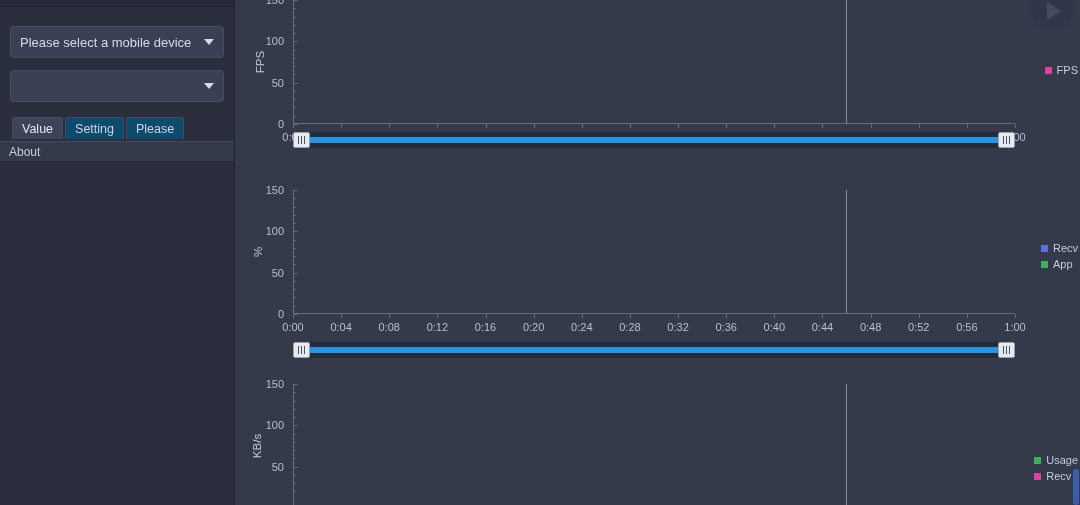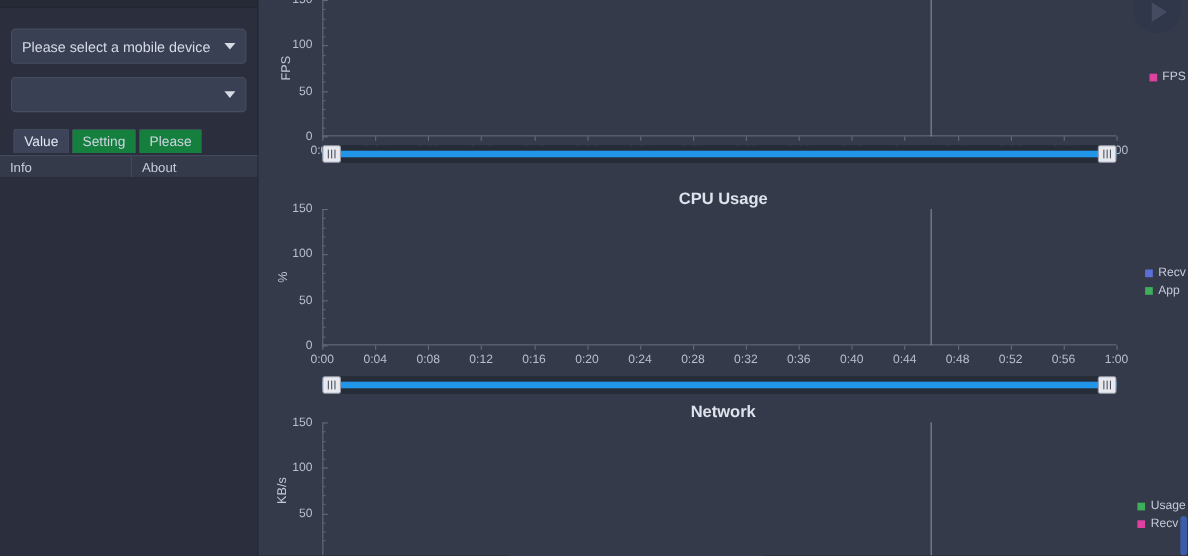--- a/index.html
+++ b/index.html
@@ -52,21 +52,21 @@
   .tabs {
     position: absolute; top: 117px; left: 12px;
     display: flex; align-items: flex-end; gap: 0px;
   }
   .tab {
     height: 22px;
     padding: 0 9px;
     display: flex; align-items: center;
     font-size: 12.5px;
     color: #cdd3e0;
-    background: #15803d;
+    background: #0c4a6e;
     border: 1px solid #454b5e;
     border-bottom: none;
     border-radius: 3px 3px 0 0;
     margin-right: 2px;
     cursor: pointer;
   }
   .tab.active {
     background: #3d4459;
     color: #e5e9f2;
   }
@@ -250,21 +250,20 @@
       </div>
       <div class="tab">
         <span>Setting</span>
       </div>
       <div class="tab">
         <span>Please</span>
       </div>
     </div>
 
     <div class="table-head">
-      <div class="th th-info">Info</div>
       <div class="th th-value">About</div>
     </div>
 
     <div class="table-body"></div>
   </div>
 
   <div class="main">
 
     <div class="play-btn">
       <div class="play-tri"></div>
@@ -345,21 +344,20 @@
         </div>
         <div class="slider-handle handle-right">
           <span class="grip"></span>
           <span class="grip"></span>
           <span class="grip"></span>
         </div>
       </div>
     </div>
 
     <div class="chart-block" style="top:172px;height:194px;">
-      <div class="chart-title" style="padding-top:0px;">CPU Usage</div>
       <div class="plot" style="top:18px;height:124px;">
         <div class="yaxis-line"></div>
         <div class="xaxis-line"></div>
         <div class="ylabel" style="left:-40px;top:50%;transform:translateY(-50%) rotate(-90deg);">%</div>
         <div class="cursor-line" style="left:76.6%;top:0;bottom:0;"></div>
         <div class="legend" style="right:-63px;top:52px;">
           <div class="legend-row">
             <span class="legend-swatch" style="background:#5b6fd6;"></span>
             <span class="legend-label">Recv</span>
           </div>
@@ -431,21 +429,20 @@
         </div>
         <div class="slider-handle handle-right">
           <span class="grip"></span>
           <span class="grip"></span>
           <span class="grip"></span>
         </div>
       </div>
     </div>
 
     <div class="chart-block" style="top:366px;height:139px;">
-      <div class="chart-title">Network</div>
       <div class="plot" style="top:18px;height:124px;">
         <div class="yaxis-line"></div>
         <div class="ylabel" style="left:-48px;top:50%;transform:translateY(-50%) rotate(-90deg);">KB/s</div>
         <div class="cursor-line" style="left:76.6%;top:0;bottom:-20px;"></div>
         <div class="legend" style="right:-63px;top:70px;">
           <div class="legend-row">
             <span class="legend-swatch" style="background:#3fae5a;"></span>
             <span class="legend-label">Usage</span>
           </div>
           <div class="legend-row">

